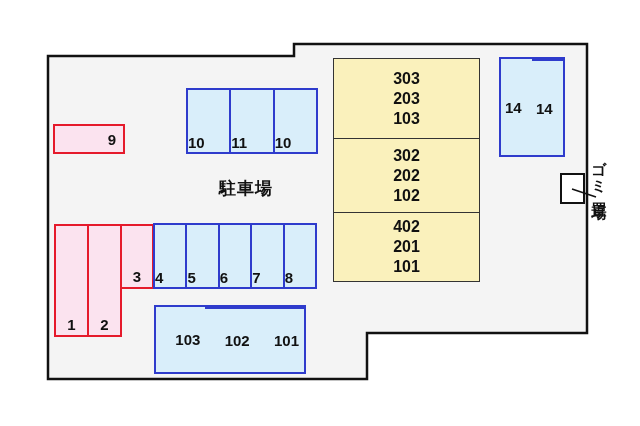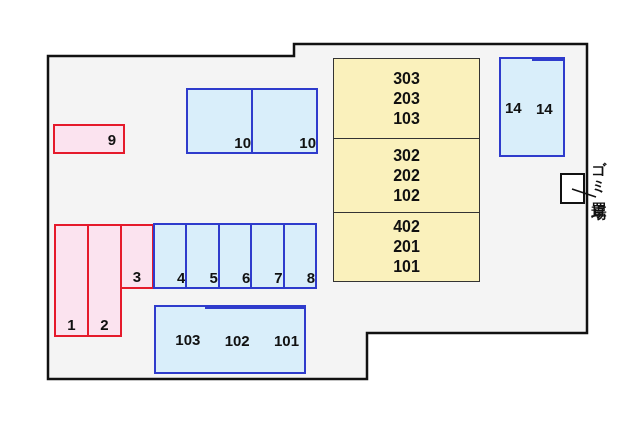--- a/index.html
+++ b/index.html
@@ -27,21 +27,21 @@
 
   
   .blue-block{
     background:var(--blue-fill,#d9eefa);
     border:2px solid var(--blue-border,#2e3bcc);
     display:flex;
   }
   .blue-block.hrow{flex-direction:row;}
   .blue-block.vcol{flex-direction:row;}
   .blue-block .cell{flex:1;display:flex;}
-  .blue-block.hrow .cell{align-items:flex-end;justify-content:flex-end;padding-bottom:1px;}
+  .blue-block.hrow .cell{align-items:flex-end;justify-content:flex-start;padding-bottom:1px;}
   .blue-block.hrow .cell + .cell{border-left:2px solid var(--blue-border,#2e3bcc);}
   .blue-block.vcol .cell + .cell{border-top:2px solid var(--blue-border,#2e3bcc);}
   .blue-block.vcol.left-num .cell{align-items:center;justify-content:flex-start;padding-left:4px;}
   .blue-block.vcol.right-num .cell{align-items:center;justify-content:flex-end;padding-right:5px;}
 
   
   .building{
     background:var(--yellow-fill,#faf1bc);
     border:1.5px solid var(--yellow-border,#333333);
     display:flex;flex-direction:column;
@@ -69,24 +69,28 @@
 
   <div class="abs pink-space mid-right" style="left:53px;top:124px;width:72px;height:30px">
     <span class="num">9</span>
   </div>
 
   <div class="abs blue-block hrow" style="left:186px;top:88px;width:132px;height:66px">
     <div class="cell">
         <span class="num">10</span>
       </div>
     <div class="cell">
+        <span class="num">11</span>
+      </div>
+    <div class="cell">
         <span class="num">10</span>
       </div>
   </div>
 
+  <div class="abs jp-label" style="left:219px;top:177px">駐車場</div>
 
   <div class="abs building" style="left:333px;top:58px;width:147px;height:224px">
     <div class="bsec" style="height:79px">
       <div class="bline">303</div>
       <div class="bline">203</div>
       <div class="bline">103</div>
     </div>
     <div class="bsec" style="height:74px">
       <div class="bline">302</div>
       <div class="bline">202</div>

